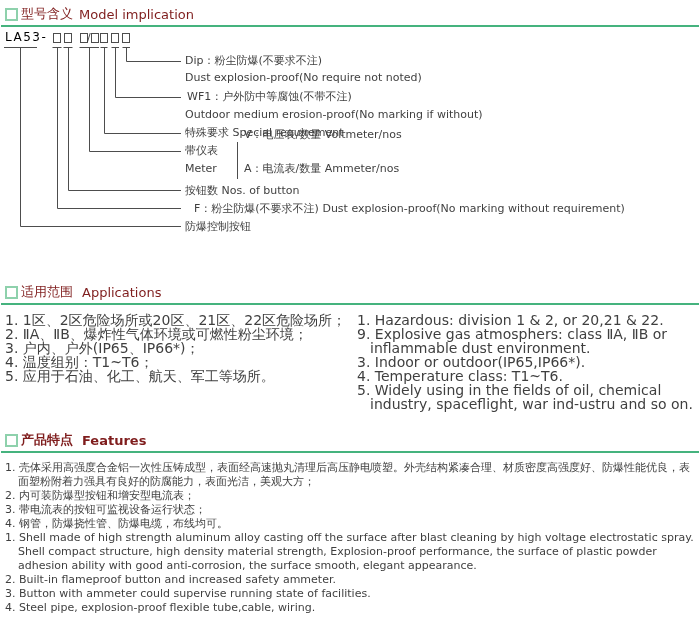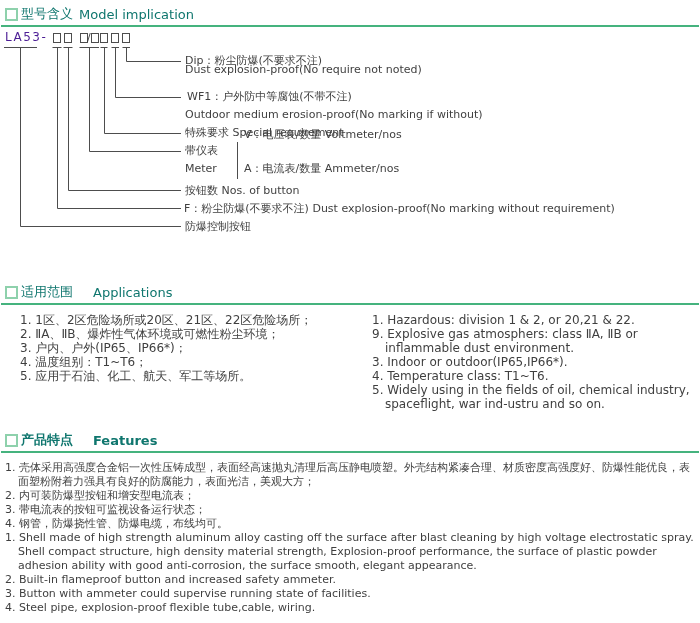--- a/index.html
+++ b/index.html
@@ -4,35 +4,35 @@
 <style>
   html,body { margin:0; padding:0; }
   body {
     width:700px; height:623px; background:#ffffff; overflow:hidden;
     font-family:"DejaVu Sans","Liberation Sans",sans-serif;
     color:#3f3f3f;
     -webkit-font-smoothing:antialiased;
   }
   .section-header { display:flex; align-items:center; padding-left:5px; height:14px; }
   .hsquare { width:9px; height:9px; border:2px solid var(--square_border,#8ed1ac); display:inline-block; margin-right:3px; flex:0 0 auto; }
-  .h-cn, .h-en { font-size:13px; color:#0f766e; white-space:pre; }
-  .h-en { margin-left:20px; }
+  .h-cn, .h-en { font-size:13px; color:#7f1d1d; white-space:pre; }
+  .h-en { margin-left:9px; }
   .h-en.tight { margin-left:6px; }
   .rule { border:none; border-top:2px solid var(--accent,#45b37e); margin:4px 1px 0 1px; }
 
   
   .diagram { position:relative; height:206px; margin-top:3px; font-size:11px; }
   .diagram svg { position:absolute; left:0; top:0; }
-  .code-prefix { position:absolute; left:5px; top:0; font-size:12px; letter-spacing:1.5px; color:#4c1d95; white-space:nowrap; }
+  .code-prefix { position:absolute; left:5px; top:0; font-size:12px; letter-spacing:1.5px; color:#000000; white-space:nowrap; }
   .mbox { position:absolute; top:3px; width:6px; height:8px; border:1px solid #4d4d4d; }
   .code-slash { position:absolute; top:1px; font-size:11px; color:#3a3a3a; }
   .dtxt { position:absolute; white-space:nowrap; line-height:12px; color:#3f3f3f; }
 
   
-  .apps { display:flex; margin-top:8px; padding-left:20px; font-size:12px; line-height:14px; }
+  .apps { display:flex; margin-top:8px; padding-left:5px; font-size:14px; line-height:14px; }
   .apps .col-cn { width:352px; flex:0 0 auto; }
   .apps .col-en { flex:1 1 auto; padding-right:4px; }
   .item { padding-left:13px; text-indent:-13px; }
   .features { margin-top:8px; padding:0 4px 0 5px; font-size:11px; line-height:14px; }
   .sp2 { margin-top:49px; }
   .sp3 { margin-top:22px;font-weight:bold; }
 </style>
 </head>
 <body>
 
@@ -65,30 +65,30 @@
   <span class="mbox" style="left:53px"></span>
   <span class="mbox" style="left:64px"></span>
   <span class="mbox" style="left:80px"></span>
   <span class="code-slash" style="left:87px">/</span>
   <span class="mbox" style="left:91px"></span>
   <span class="mbox" style="left:100px"></span>
   <span class="mbox" style="left:111px"></span>
   <span class="mbox" style="left:122px"></span>
 
   <div class="dtxt" style="left:185px; top:25px">Dip：粉尘防爆(不要求不注)</div>
-  <div class="dtxt" style="left:185px; top:34px">Dust explosion-proof(No require not noted)</div>
+  <div class="dtxt" style="left:185px; top:42px">Dust explosion-proof(No require not noted)</div>
   <div class="dtxt" style="left:187px; top:61px">WF1：户外防中等腐蚀(不带不注)</div>
   <div class="dtxt" style="left:185px; top:79px">Outdoor medium erosion-proof(No marking if without)</div>
   <div class="dtxt" style="left:185px; top:97px">特殊要求 Special requirement</div>
   <div class="dtxt" style="left:185px; top:115px">带仪表</div>
   <div class="dtxt" style="left:185px; top:133px">Meter</div>
   <div class="dtxt" style="left:244px; top:99px">V：电压表/数量 Voltmeter/nos</div>
   <div class="dtxt" style="left:244px; top:133px">A：电流表/数量 Ammeter/nos</div>
   <div class="dtxt" style="left:185px; top:154.5px">按钮数 Nos. of button</div>
-  <div class="dtxt" style="left:184px; top:172.5px">F：粉尘防爆(不要求不注) Dust explosion-proof(No marking without requirement)</div>
+  <div class="dtxt" style="left:194px; top:172.5px">F：粉尘防爆(不要求不注) Dust explosion-proof(No marking without requirement)</div>
   <div class="dtxt" style="left:185px; top:190.5px">防爆控制按钮</div>
 </div>
 
 <div class="section-header sp2">
   <span class="hsquare"></span>
   <span class="h-cn">适用范围</span>
   <span class="h-en">Applications</span>
 </div>
 <hr class="rule">
 

